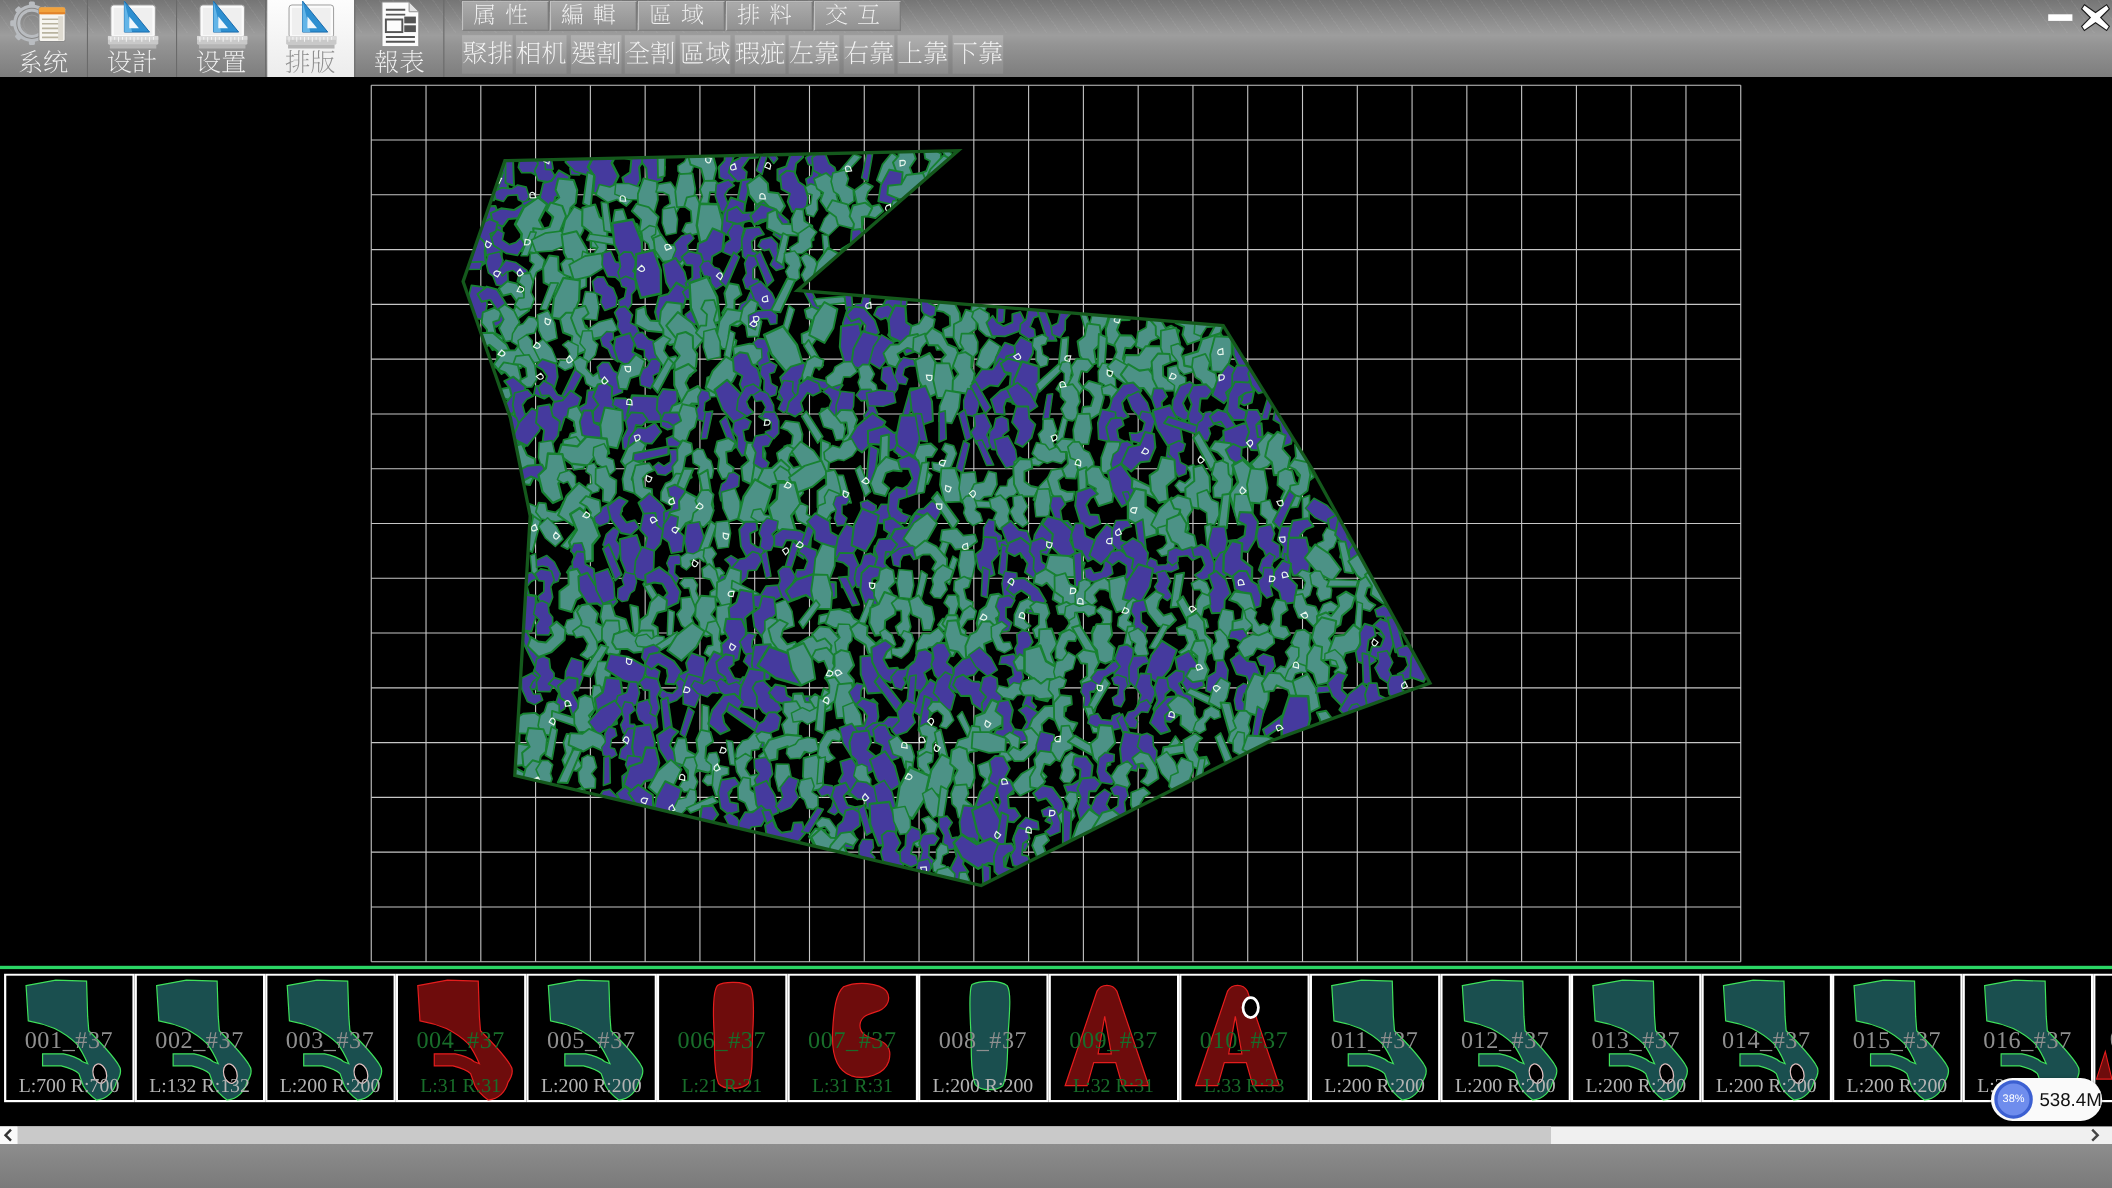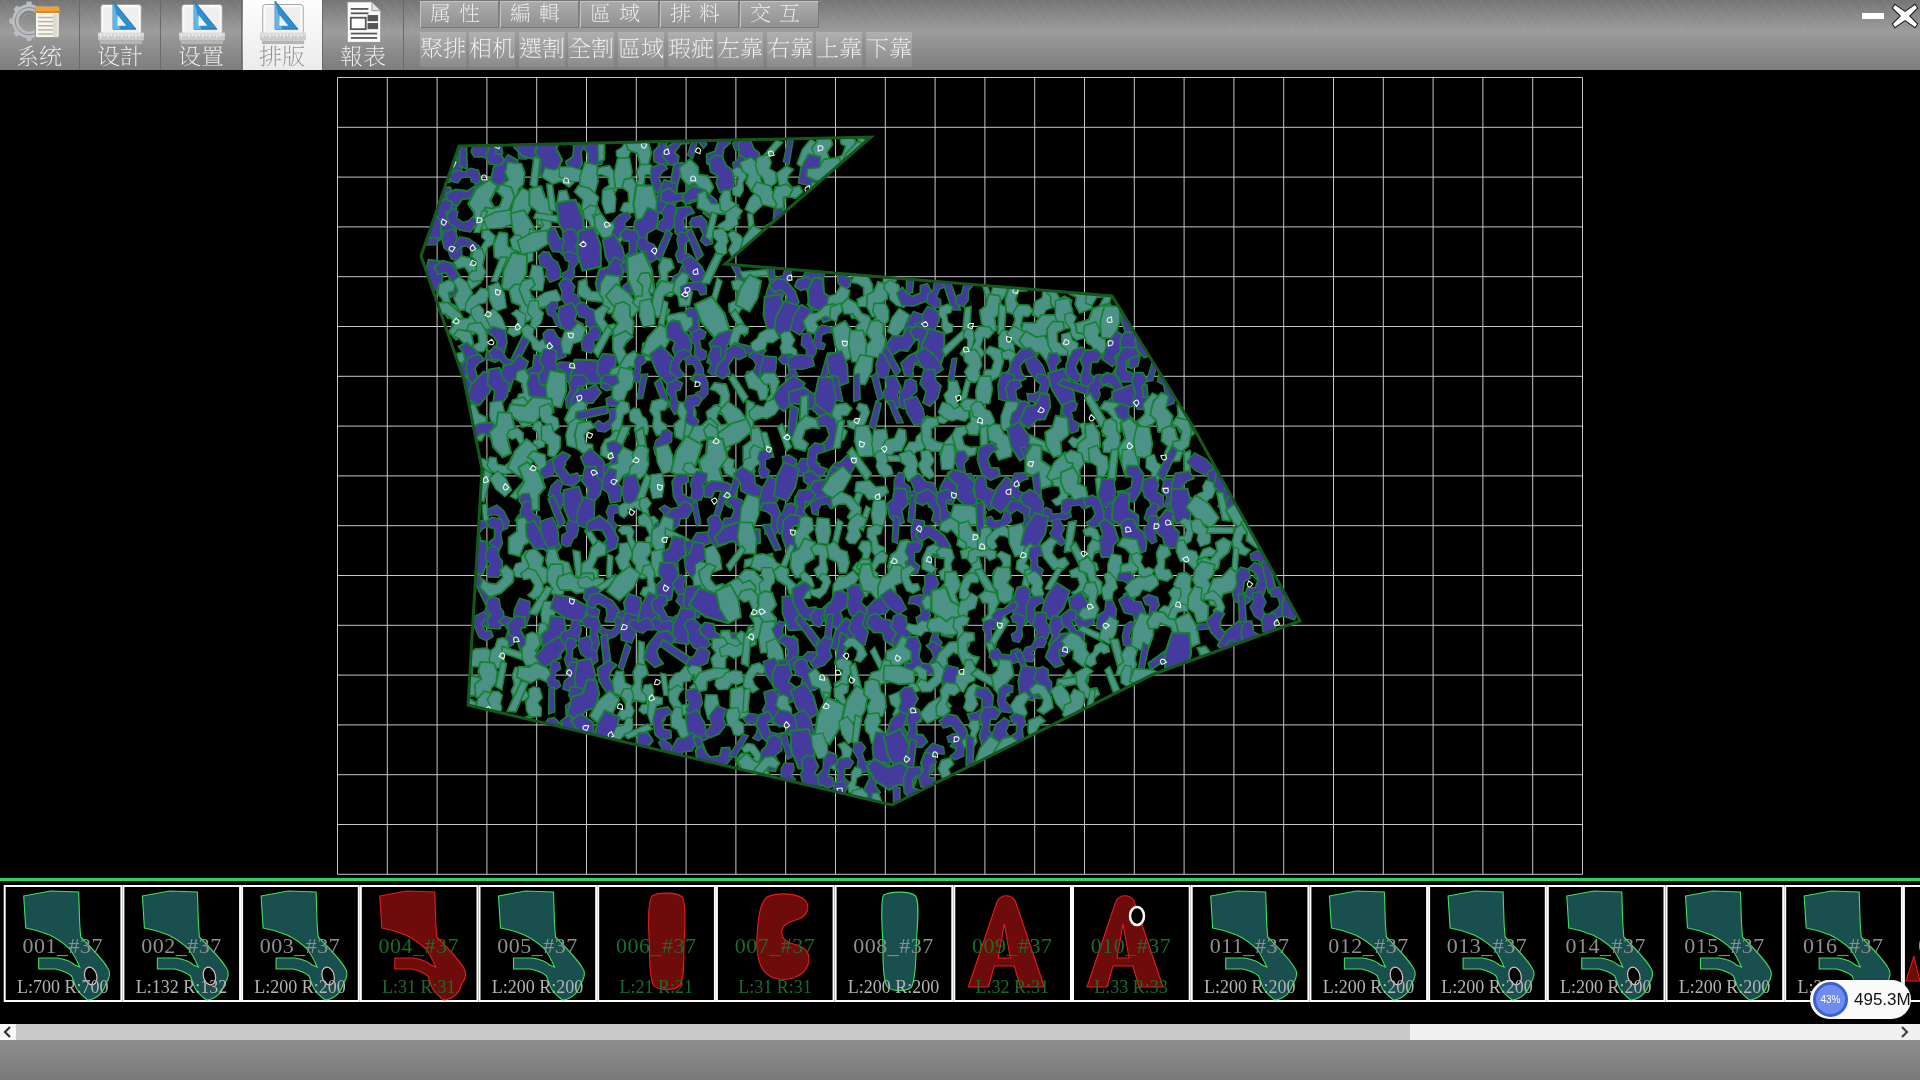--- a/index.html
+++ b/index.html
@@ -1536,14 +1536,14 @@
     <svg width="16" height="16" style="position:absolute;left:0;top:0">
       <path d="M10,3 L5,8 L10,13" stroke="#333" stroke-width="2.2" fill="none"></path>
     </svg>
     <div style="position:absolute;left:16px;top:0;width:1394px;height:16px;background:#c9c9c9"></div>
     <svg width="16" height="16" style="position:absolute;left:1896px;top:0">
       <path d="M6,3 L11,8 L6,13" stroke="#444" stroke-width="2.2" fill="none"></path>
     </svg>
   </div>
 <div style="position:absolute;left:0;top:1040px;width:1920px;height:40px;background:linear-gradient(180deg,#8d8d8d,#7a7a7a)"></div>
 <div style="position:absolute;left:1810px;top:980px;width:101px;height:39px;background:#fafafa;border-radius:20px;box-shadow:0 0 3px rgba(0,0,0,0.3)">
-    <div style="position:absolute;left:3px;top:2px;width:35px;height:35px;border-radius:50%;background:#6f8ded;border:3px solid #3c60d2;display:flex;align-items:center;justify-content:center;color:#fff;font-size:10px">43%</div>
-    <div style="position:absolute;left:44px;top:0;height:39px;display:flex;align-items:center;color:#111;font-size:17px">495.3M</div>
+    <div style="position:absolute;left:3px;top:2px;width:35px;height:35px;border-radius:50%;background:#6f8ded;border:3px solid #3c60d2;display:flex;align-items:center;justify-content:center;color:#fff;font-size:10px">38%</div>
+    <div style="position:absolute;left:44px;top:0;height:39px;display:flex;align-items:center;color:#111;font-size:17px">538.4M</div>
   </div>
 </body></html>

